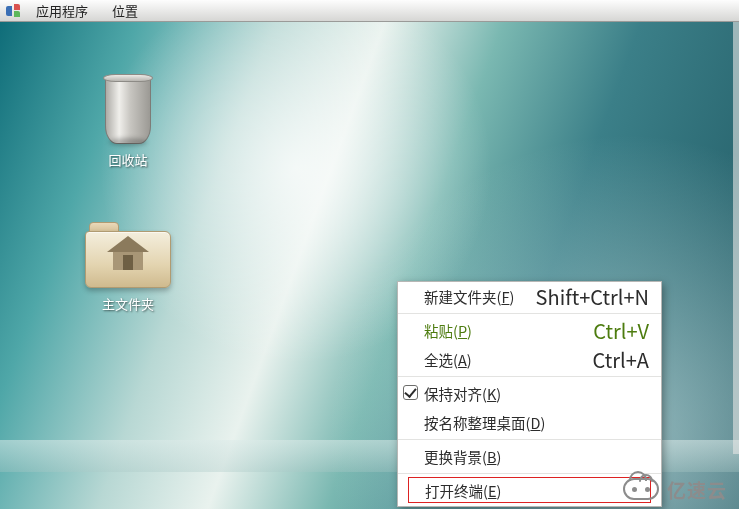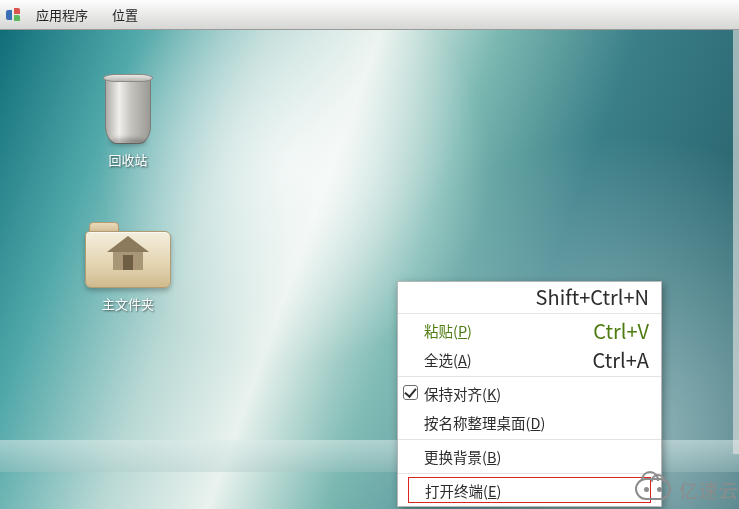--- a/index.html
+++ b/index.html
@@ -1,20 +1,20 @@
 <!DOCTYPE html>
 <html><head>
 <meta charset="utf-8">
 <style>
   * { box-sizing: border-box; margin: 0; padding: 0; }
   html, body { width: 739px; height: 509px; overflow: hidden; font-family: "Noto Sans CJK SC", "WenQuanYi", sans-serif; }
   body { position: relative; }
 
   
-  .panel { position: absolute; top: 0; left: 0; right: 0; height: 30px; background: linear-gradient(#fdfdfd, #d6d6d4); border-bottom: 1px solid #9a9a98; display: flex; align-items: center; font-size: 13px; color: #222; padding: 0 4px; z-index: 10; }
+  .panel { position: absolute; top: 0; left: 0; right: 0; height: 22px; background: linear-gradient(#fdfdfd, #d6d6d4); border-bottom: 1px solid #9a9a98; display: flex; align-items: center; font-size: 13px; color: #222; padding: 0 4px; z-index: 10; }
   .panel .p-left, .panel .p-right { display: flex; align-items: center; gap: 4px; }
   .panel .spacer { flex: 1; }
   .panel .menu-item { padding: 1px 10px; cursor: default; }
   .panel .status-item { padding: 1px 8px; }
   .app-logo { width: 14px; height: 14px; margin: 0 2px; position: relative; }
   .app-logo::before { content:''; position:absolute; left:0; top:2px; width:6px; height:10px; background:#3b6fb5; border-radius:2px 0 0 2px; }
   .app-logo::after { content:''; position:absolute; right:0; top:0; width:6px; height:6px; background:#d9534f; border-radius:0 2px 0 0; box-shadow:0 7px 0 #5cb85c; }
 
   
   .desktop { position: absolute; top: 22px; left: 0; right: 0; bottom: 0; background:
@@ -48,21 +48,21 @@
   .ctxmenu .row .mn { text-decoration: underline; }
   .ctxmenu .row .shortcut { margin-left: auto; font-size: 20px; }
   .ctxmenu .row .chk { position:absolute; left:5px; top:6px; width:15px; height:15px; border:1px solid #6d6d6b; border-radius:3px; background:#fff; }
   .ctxmenu .row .chk::after { content:''; position:absolute; left:3px; top:0px; width:5px; height:9px; border-right:2px solid #2c2c2c; border-bottom:2px solid #2c2c2c; transform:rotate(40deg); }
   .ctxmenu .row.hl-inner { margin:3px 10px; padding:0 2px 0 16px; border:1px solid #d22; height:26px; }
 
   
   .scroll-hint { position:absolute; right:0; top:22px; width:6px; bottom:55px; background:rgba(230,230,228,0.6); }
 
   
-  .wm { position:absolute; right:0; bottom:6px; height:28px; display:flex; align-items:center; gap:8px; color:#8c8c8c; font-size:19px; font-weight:400; letter-spacing:1px; z-index:30; }
+  .wm { position:absolute; right:12px; bottom:6px; height:28px; display:flex; align-items:center; gap:8px; color:#8c8c8c; font-size:19px; font-weight:700; letter-spacing:1px; z-index:30; }
   .wm .cloud { width:36px; height:22px; border:2.5px solid #8c8c8c; border-radius:14px; position:relative; }
   .wm .cloud::before { content:''; position:absolute; width:14px; height:14px; border:2.5px solid #8c8c8c; border-radius:50%; top:-9px; left:4px; background:transparent; clip-path: polygon(0 0, 100% 0, 100% 55%, 0 55%); }
   .wm .cloud::after { content:''; position:absolute; width:10px; height:10px; border:2.5px solid #8c8c8c; border-radius:50%; top:-6px; right:4px; clip-path: polygon(0 0, 100% 0, 100% 55%, 0 55%); }
   .wm .dot { width:5px; height:5px; border-radius:50%; background:#8c8c8c; position:absolute; }
 
   .net-icon { width:16px; height:14px; position:relative; }
   .net-icon::before, .net-icon::after { content:''; position:absolute; width:5px; height:5px; background:#2c2c2c; }
   .net-icon::before { top:0; left:5px; }
   .net-icon::after { bottom:0; left:0; box-shadow:10px 0 0 #2c2c2c; }
   .net-icon .l { position:absolute; top:5px; left:7px; width:1.5px; height:5px; background:#2c2c2c; }
@@ -101,20 +101,21 @@
         <div class="bot"></div>
     </div>
     <span class="lbl">回收站</span>
   </div>
 </div>
 
 <div class="scroll-hint"></div>
 
 <div class="ctxmenu">
   <div class="row">
+    <span><span>新建文件夹(</span><span class="mn">F</span><span>)</span></span>
     <span class="shortcut">Shift+Ctrl+N</span>
   </div>
   <div class="sep"></div>
   <div class="row disabled">
     <span><span>粘贴(</span><span class="mn">P</span><span>)</span></span>
     <span class="shortcut">Ctrl+V</span>
   </div>
   <div class="row">
     <span><span>全选(</span><span class="mn">A</span><span>)</span></span>
     <span class="shortcut">Ctrl+A</span>

